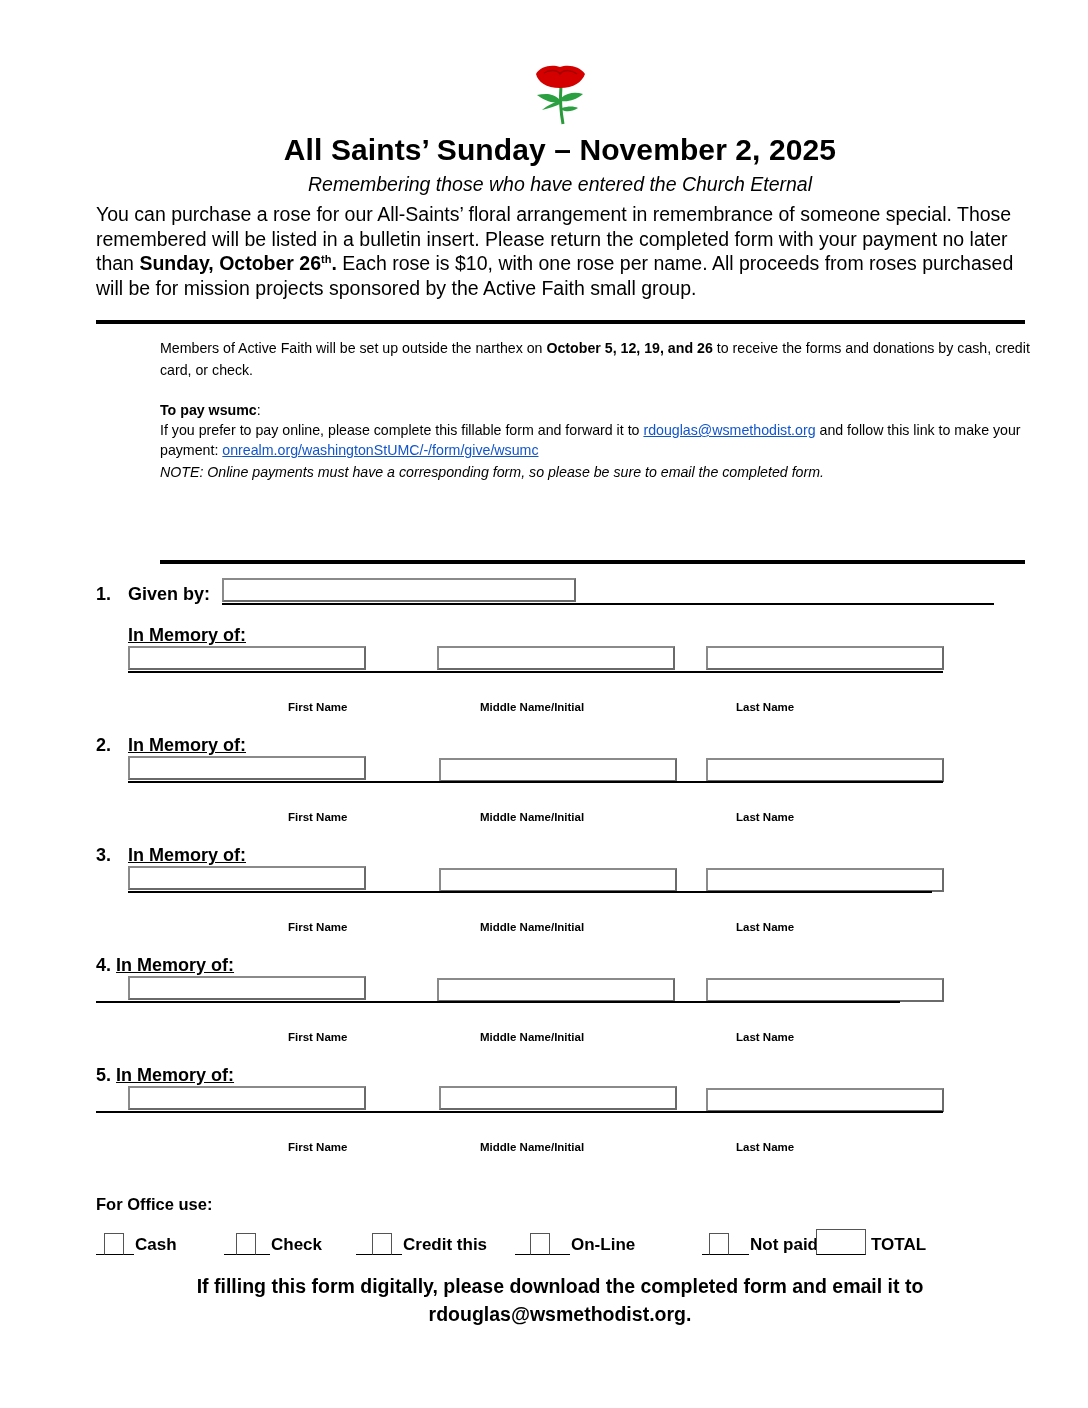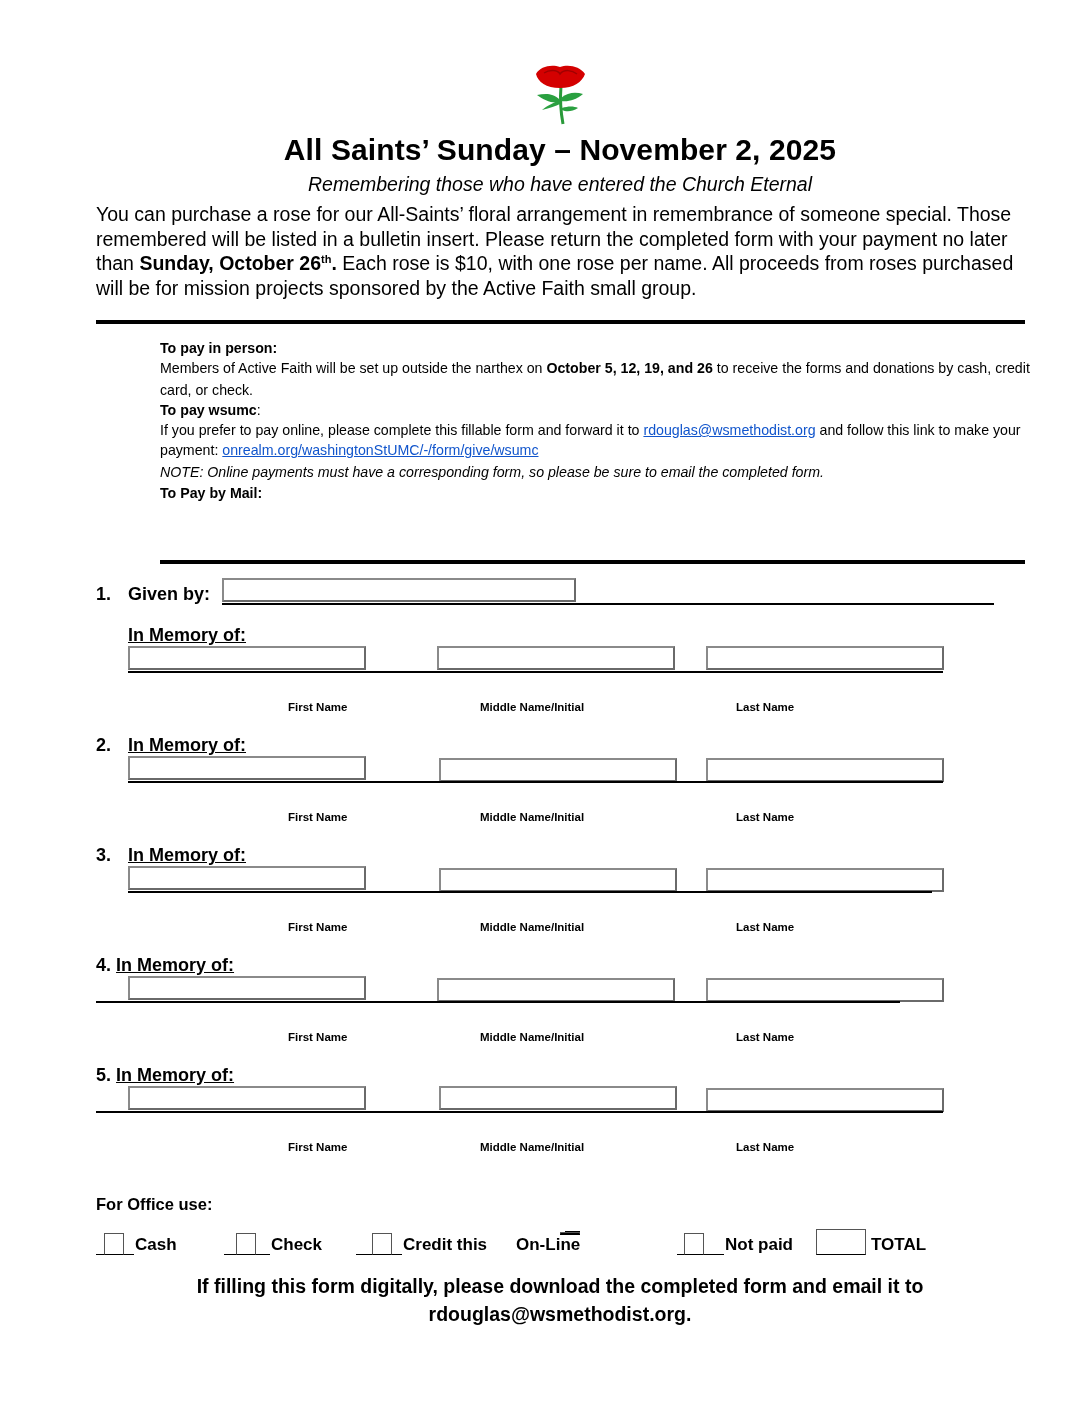--- a/index.html
+++ b/index.html
@@ -63,32 +63,30 @@
 <div class="abs title">All Saints’ Sunday – November 2, 2025</div>
 <div class="abs subtitle">Remembering those who have entered the Church Eternal</div>
 
 <div class="abs intro">
   <span>You can purchase a rose for our All-Saints’ floral arrangement in remembrance of someone special. Those remembered will be listed in a bulletin insert.  Please return the completed form with your payment no later than </span><b><span>Sunday, October 26</span><sup>th</sup><span>.</span></b><span>  Each rose is $10, with one rose per name. All proceeds from roses purchased will be for mission projects sponsored by the Active Faith small group.</span>
 </div>
 
 <div class="abs rule-thick rule1"></div>
 
 <div class="abs pay" style="top:338px;">
-  <div class="hd">To pay in person:</div>
   <div style="line-height:21.5px;"><span>Members of Active Faith will be set up outside the narthex on </span><b>October 5, 12, 19, and 26</b><span> to receive the forms and donations by cash, credit card, or check.</span></div>
 </div>
 
 <div class="abs pay" style="top:400px;">
   <div><span class="hd">To pay wsumc</span><span>:</span></div>
   <div><span> If you prefer to pay online, please complete this fillable form and forward it to </span><a>rdouglas@wsmethodist.org</a><span> and follow this link to make your payment: </span><a>onrealm.org/washingtonStUMC/-/form/give/wsumc</a></div>
   <div class="note" style="margin-top:2px;">NOTE: Online payments must have a corresponding form, so please be sure to email the completed form.</div>
 </div>
 
 <div class="abs pay" style="top:483px;">
-  <div class="hd">To Pay by Mail:</div>
 </div>
 
 <div class="abs rule-thick rule2"></div>
 
 <div class="abs lbl" style="left:96px; top:584px;">1.</div>
 <div class="abs lbl" style="left:128px; top:584px;">Given by:</div>
 <div class="field" style="left:222px; top:578px; width:354px;"><input value="" style=""></div>
 <div class="uline" style="left:222px; top:603px; width:772px;"></div>
 
 <div class="abs lbl" style="left:128px; top:625px;"><span class="u">In Memory of:</span></div>
@@ -151,27 +149,27 @@
       <span class="box"></span>
       <span class="post" style="width:14px;"></span>
       <span class="txt">Check</span>
   </div>
   <div class="opt" style="left:260px;">
     <span class="pre" style="width:16px;"></span>
       <span class="box"></span>
       <span class="post" style="width:10px;"></span>
       <span class="txt">Credit this</span>
   </div>
-  <div class="opt" style="left:419px;flex-direction:column;">
+  <div class="opt" style="left:419px;">
     <span class="pre" style="width:15px;"></span>
       <span class="box"></span>
       <span class="post" style="width:20px;"></span>
       <span class="txt">On-Line</span>
   </div>
-  <div class="opt" style="left:581px;">
+  <div class="opt" style="left:606px;">
     <span class="pre" style="width:7px;"></span>
       <span class="box"></span>
       <span class="post" style="width:20px;"></span>
       <span class="txt">Not paid</span>
   </div>
   <div class="opt" style="left:720px;">
     <span class="box total-box"></span>
       <span class="txt" style="margin-left:5px;">TOTAL</span>
   </div>
 </div>

